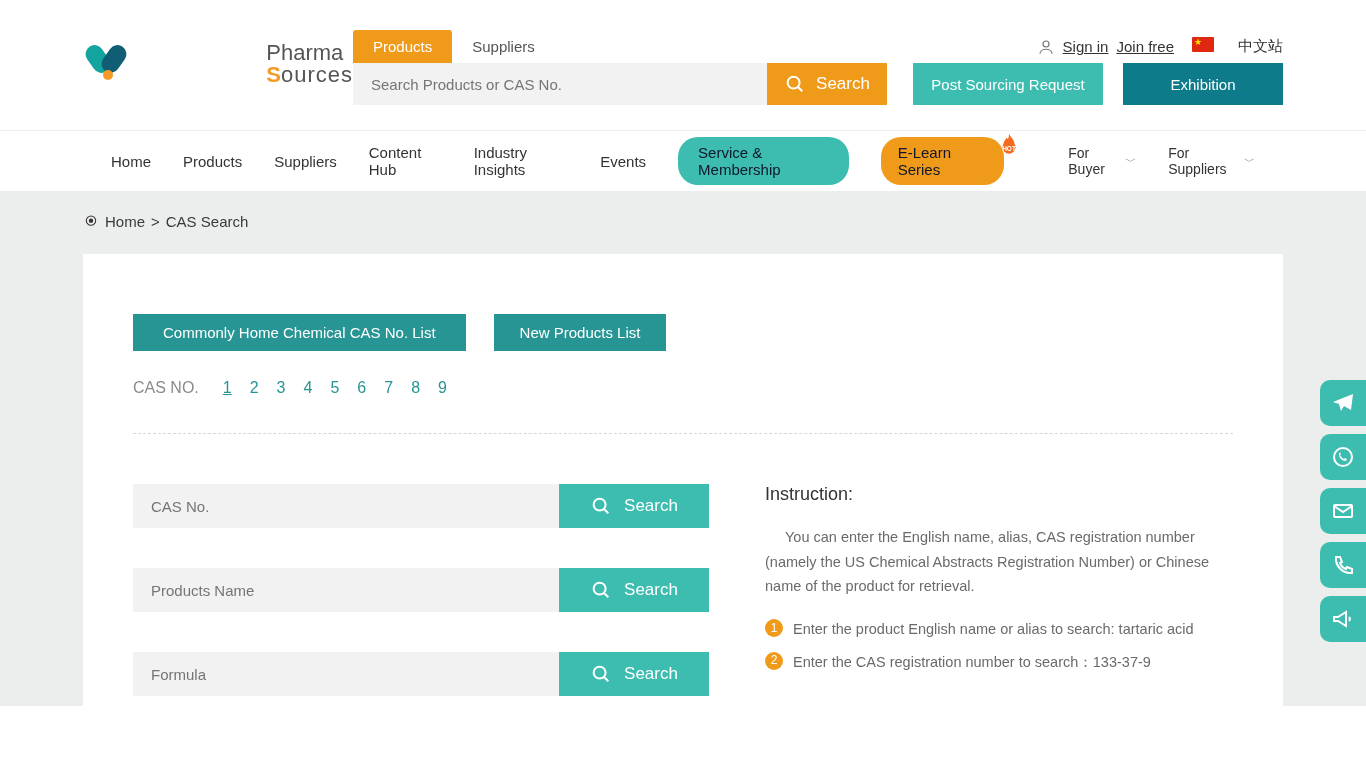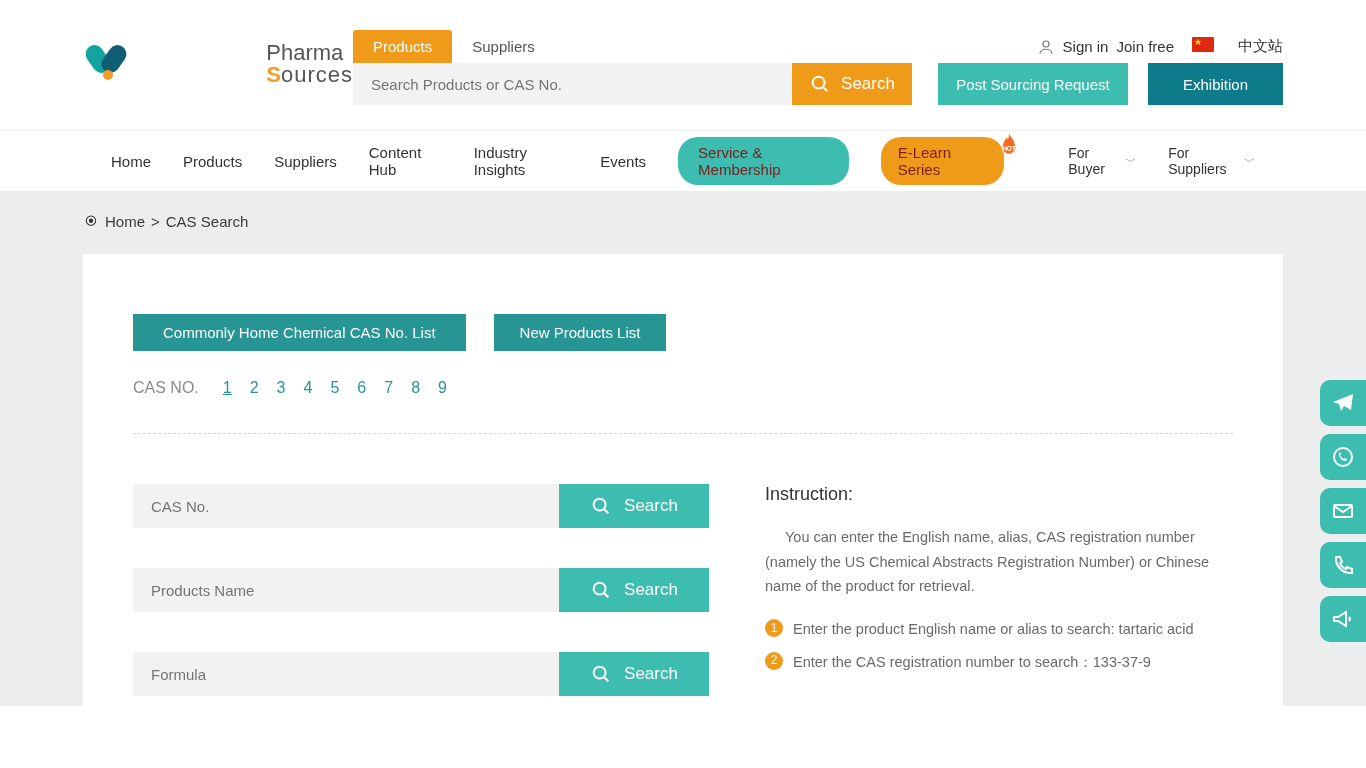--- a/index.html
+++ b/index.html
@@ -22,39 +22,39 @@
   .logo-text .l2 .s1 { color:#f59a23; font-weight:700; }
   .logo-text .l2 .s2 { color:#555; font-weight:400; letter-spacing:1px; }
 
   .header-right { flex: 1; }
   .tabs-row { display:flex; align-items:center; }
   .search-tabs { display:flex; gap:0; }
   .stab { padding: 8px 20px; font-size:15px; color:#555; cursor:pointer; position:relative; }
   .stab.active { background:#f09a1a; color:#fff; border-radius:3px 3px 0 0; }
   .stab.active::after { content:""; position:absolute; bottom:-6px; left:50%; margin-left:-6px; border:6px solid transparent; border-top-color:#f09a1a; }
   .auth-area { margin-left:auto; display:flex; align-items:center; gap:18px; color:#333; font-size:15px; }
-  .auth-links { display:flex; align-items:center; gap:8px; }
+  .auth-links { display:flex; align-items:center; gap:8px;text-decoration:underline; }
   .user-icon { width:18px; height:18px; }
   .flag { width:22px; height:15px; background:#de2910; position:relative; border-radius:1px; }
   .flag::before { content:"★"; position:absolute; color:#ffde00; font-size:9px; top:0; left:2px; }
 
   .search-row { display:flex; margin-top:0; }
   .search-box { flex:1; display:flex; height:42px; background:#f2f2f2; border-radius:0; }
   .search-box input { flex:1; background:transparent; border:none; outline:none; padding:0 18px; font-size:15px; color:#666; }
   .search-btn { width:120px; background:#f09a1a; color:#fff; display:flex; align-items:center; justify-content:center; gap:10px; font-size:17px; cursor:pointer; }
   .post-btn { width:190px; margin-left:26px; background:#3dbdb0; color:#fff; display:flex; align-items:center; justify-content:center; font-size:15px; cursor:pointer; }
-  .exh-btn  { width:135px; margin-left:20px; background:#0e7b8a; color:#fff; display:flex; align-items:center; justify-content:center; font-size:15px; cursor:pointer; }
+  .exh-btn  { width:160px; margin-left:20px; background:#0e7b8a; color:#fff; display:flex; align-items:center; justify-content:center; font-size:15px; cursor:pointer; }
 
   .divider-soft { height:25px; }
 
   
   .nav { border-top:1px solid #eee; }
   .nav-in { display:flex; align-items:center; height:60px; gap:32px; padding:0 28px; }
   .nav-link { color:#333; font-size:15px; cursor:pointer; }
-  .pill { padding:7px 20px; border-radius:20px; color:#7f1d1d; font-size:15px; cursor:pointer; }
+  .pill { padding:7px 20px; border-radius:20px; color:#0f172a; font-size:15px; cursor:pointer; }
   .pill-teal   { background:#3dbdb0; }
   .pill-orange { background:#f09a1a; position:relative;padding-left:17px; }
   .hot { position:absolute; right:-18px; top:-6px; }
   .nav-drop { display:flex; align-items:center; gap:6px; cursor:pointer; }
   .chev { font-size:11px; color:#888; }
 
   
   .gray-band { background:#eceded; padding:22px 0 0 0; }
   .crumb { display:flex; align-items:center; gap:6px; color:#3a3a3a; font-size:15px; padding-bottom:24px; }
   .pin { width:16px; height:16px; }

